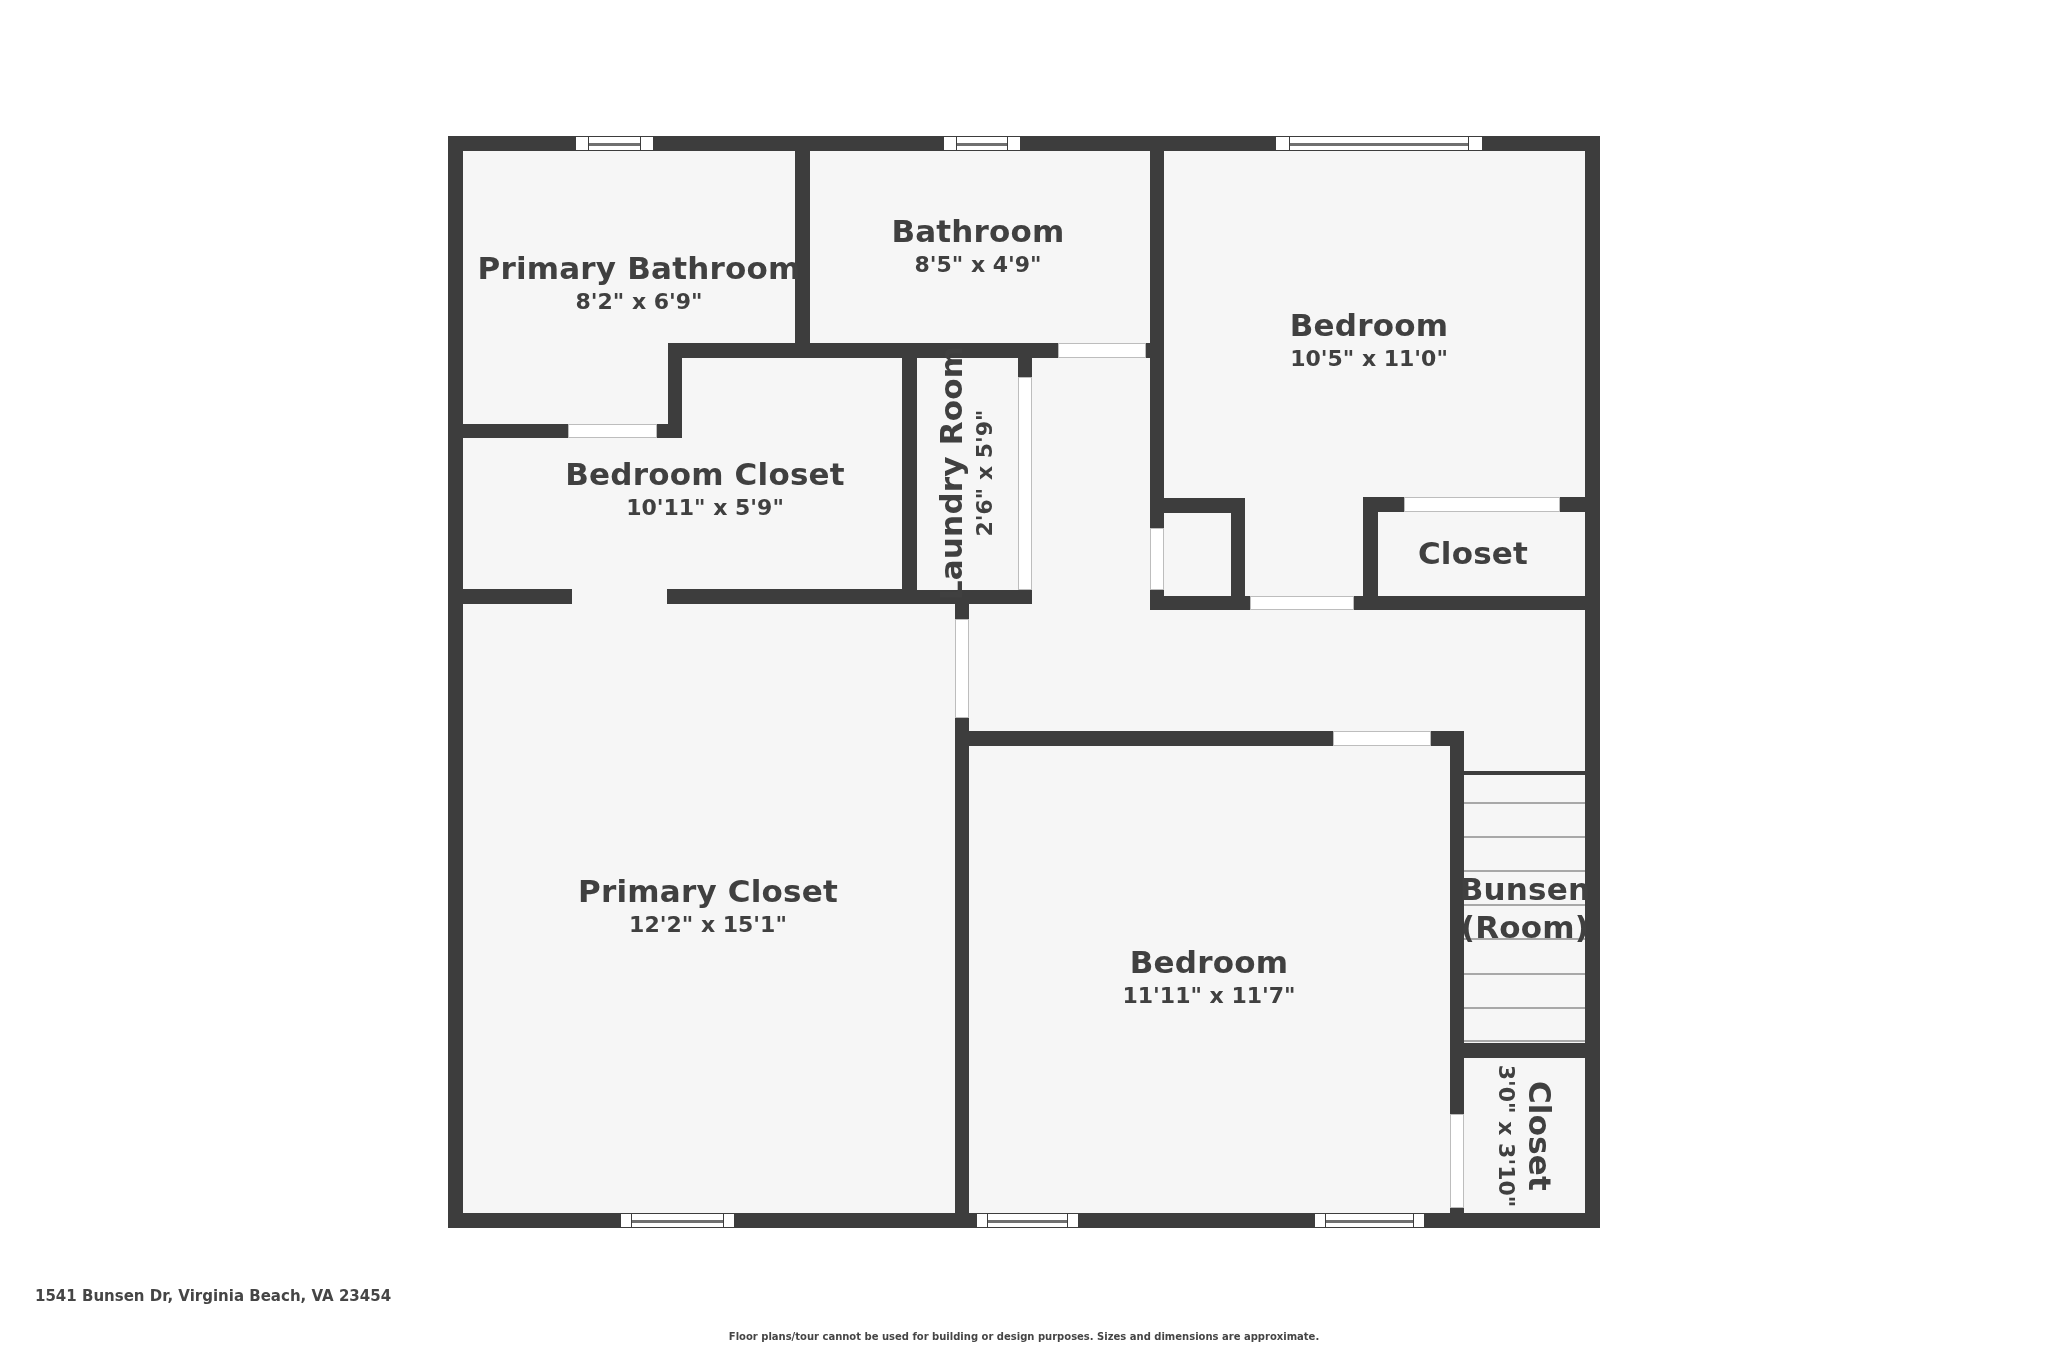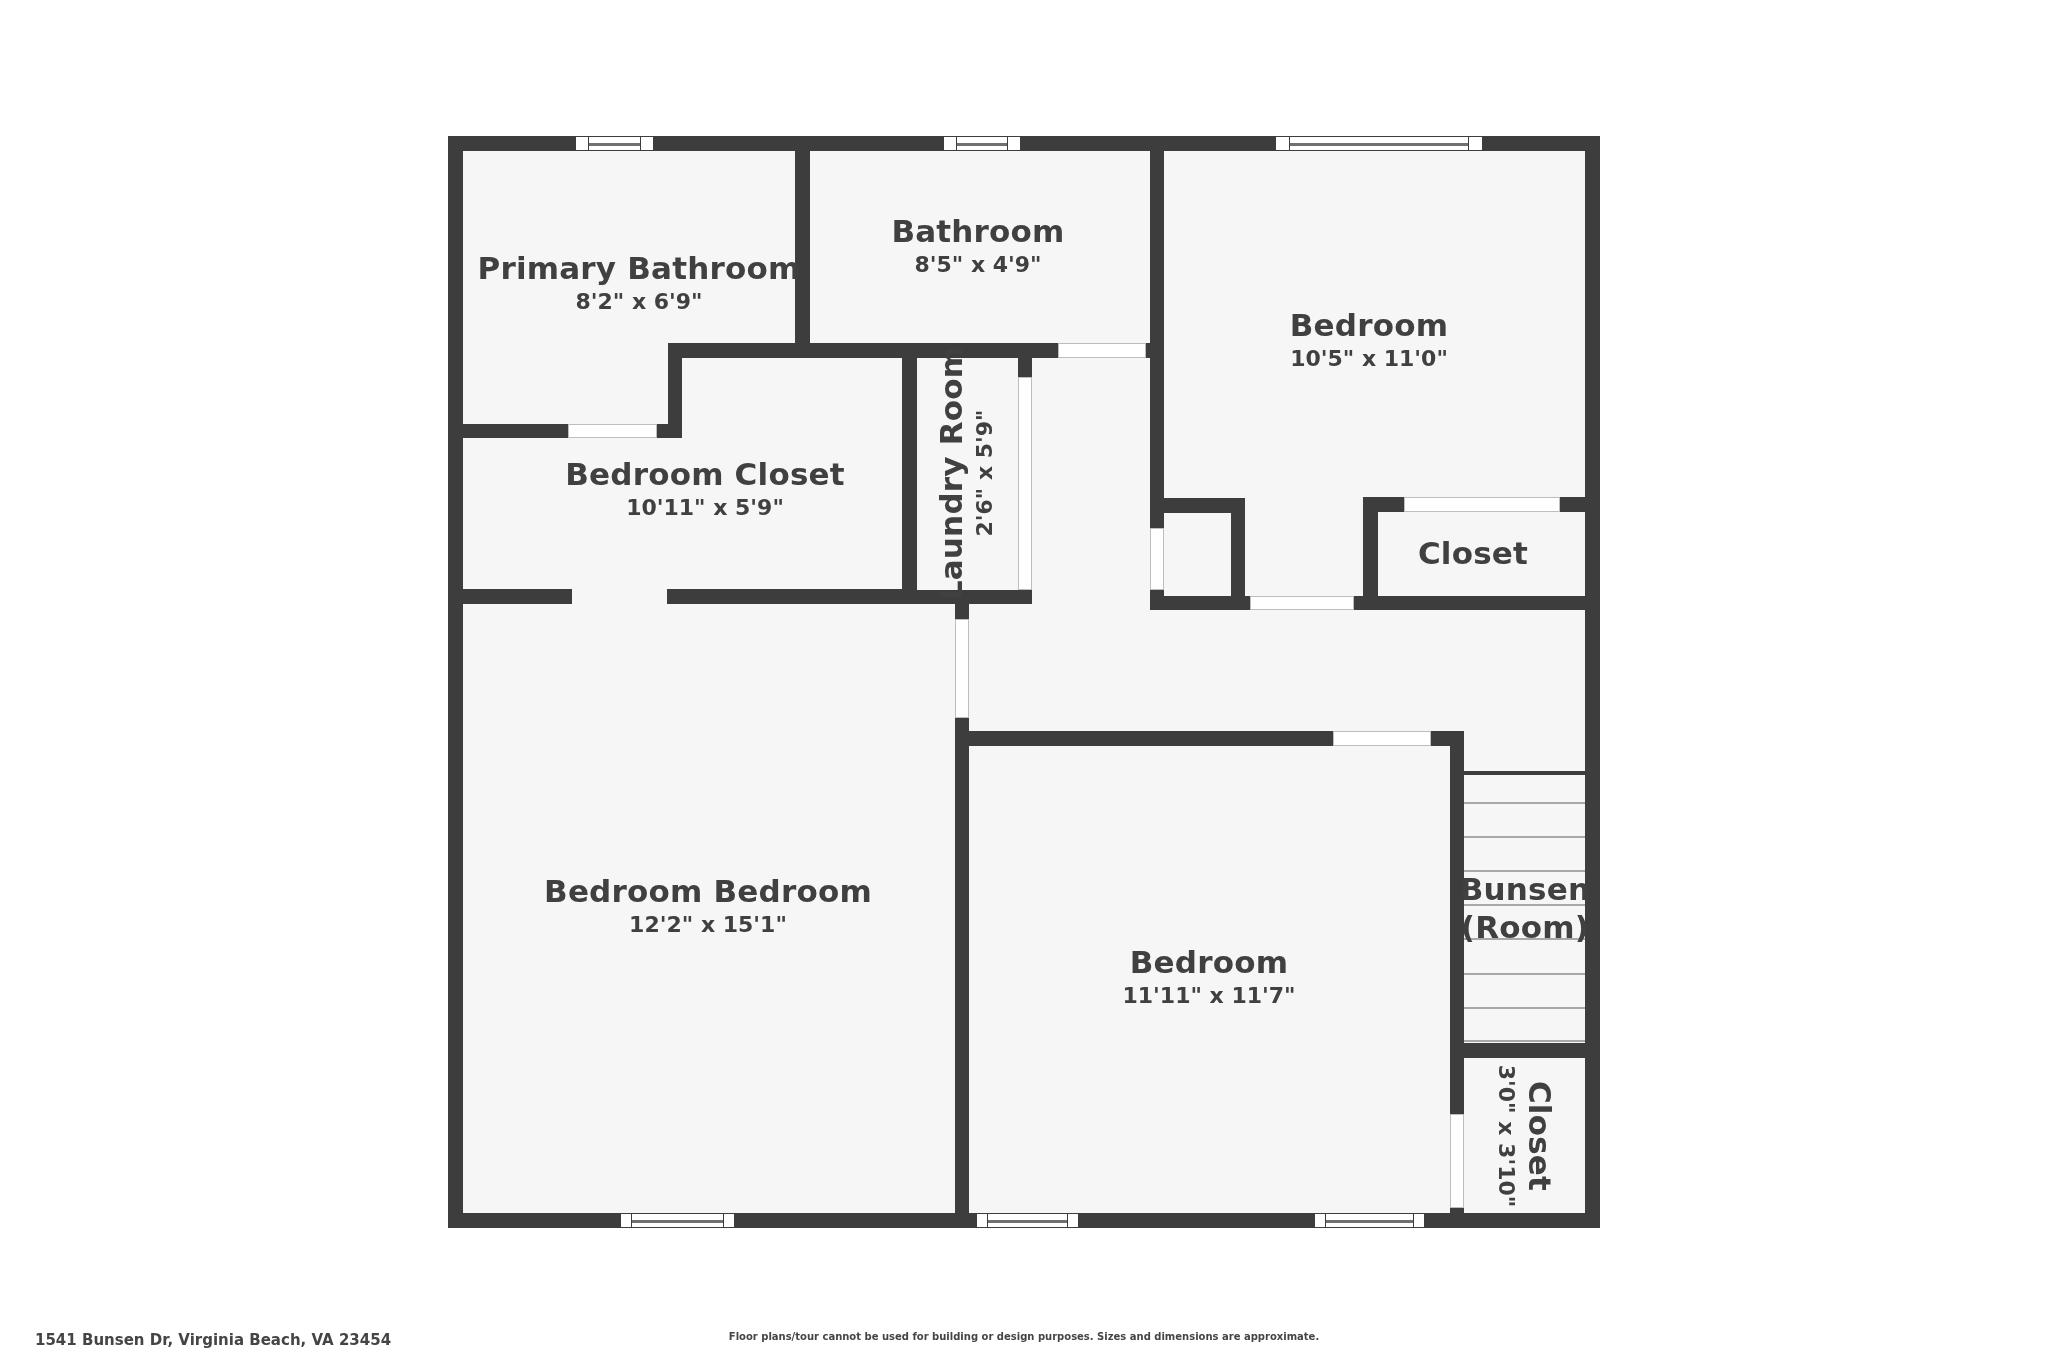--- a/index.html
+++ b/index.html
@@ -13,21 +13,21 @@
   .window .pane { position: absolute; top: 0; bottom: 0; border-left: 1px solid #3d3d3d; border-right: 1px solid #3d3d3d; box-sizing: border-box; }
   .window .pane::after { content: ""; position: absolute; left: 0; right: 0; top: 50%; height: 3px; margin-top: -1px; background: #707070; }
   .stair-line { position: absolute; height: 2px; background: #a8a8a8; }
   .stair-top { position: absolute; height: 4px; background: #3d3d3d; }
   .label { position: absolute; text-align: center; font-weight: bold; white-space: nowrap; color: #404040; }
   .label .name { display: block; font-size: 31px; line-height: 38px; letter-spacing: 0.2px; }
   .label .dim { display: block; font-size: 22px; line-height: 30px; }
   .rot-ccw { transform: translate(-50%, -50%) rotate(-90deg); }
   .rot-cw  { transform: translate(-50%, -50%) rotate(90deg); }
   .center { transform: translate(-50%, -50%); }
-  .footer { position: absolute; font-weight: bold; font-size: 15px; color: #454545; white-space: nowrap; margin-top: 44px; }
+  .footer { position: absolute; font-weight: bold; font-size: 15px; color: #454545; white-space: nowrap; }
   .disclaimer { position: absolute; font-weight: bold; font-size: 10px; color: #454545; white-space: nowrap; transform: translateX(-50%); }
 </style>
 </head>
 <body>
 
 <div id="plan">
 
   <div class="floor" style="left:448px;top:136px;width:1152px;height:1092px;"></div>
 
   <div class="wall" style="left:448px;top:136px;width:1152px;height:15px;"></div>
@@ -121,21 +121,21 @@
     <span class="dim">10'11" x 5'9"</span>
   </div>
   <div class="label rot-ccw" style="left:966px;top:473px;">
     <span class="name">Laundry Room</span>
     <span class="dim">2'6" x 5'9"</span>
   </div>
   <div class="label center" style="left:1473px;top:553px;">
     <span class="name">Closet</span>
   </div>
   <div class="label center" style="left:708px;top:906px;">
-    <span class="name">Bedroom Bedroom</span>
+    <span class="name">Primary Closet</span>
     <span class="dim">12'2" x 15'1"</span>
   </div>
   <div class="label center" style="left:1209px;top:977px;">
     <span class="name">Bedroom</span>
     <span class="dim">11'11" x 11'7"</span>
   </div>
   <div class="label center" style="left:1525px;top:908px;">
     <span class="name">Bunsen</span>
     <span class="name">(Room)</span>
   </div>

